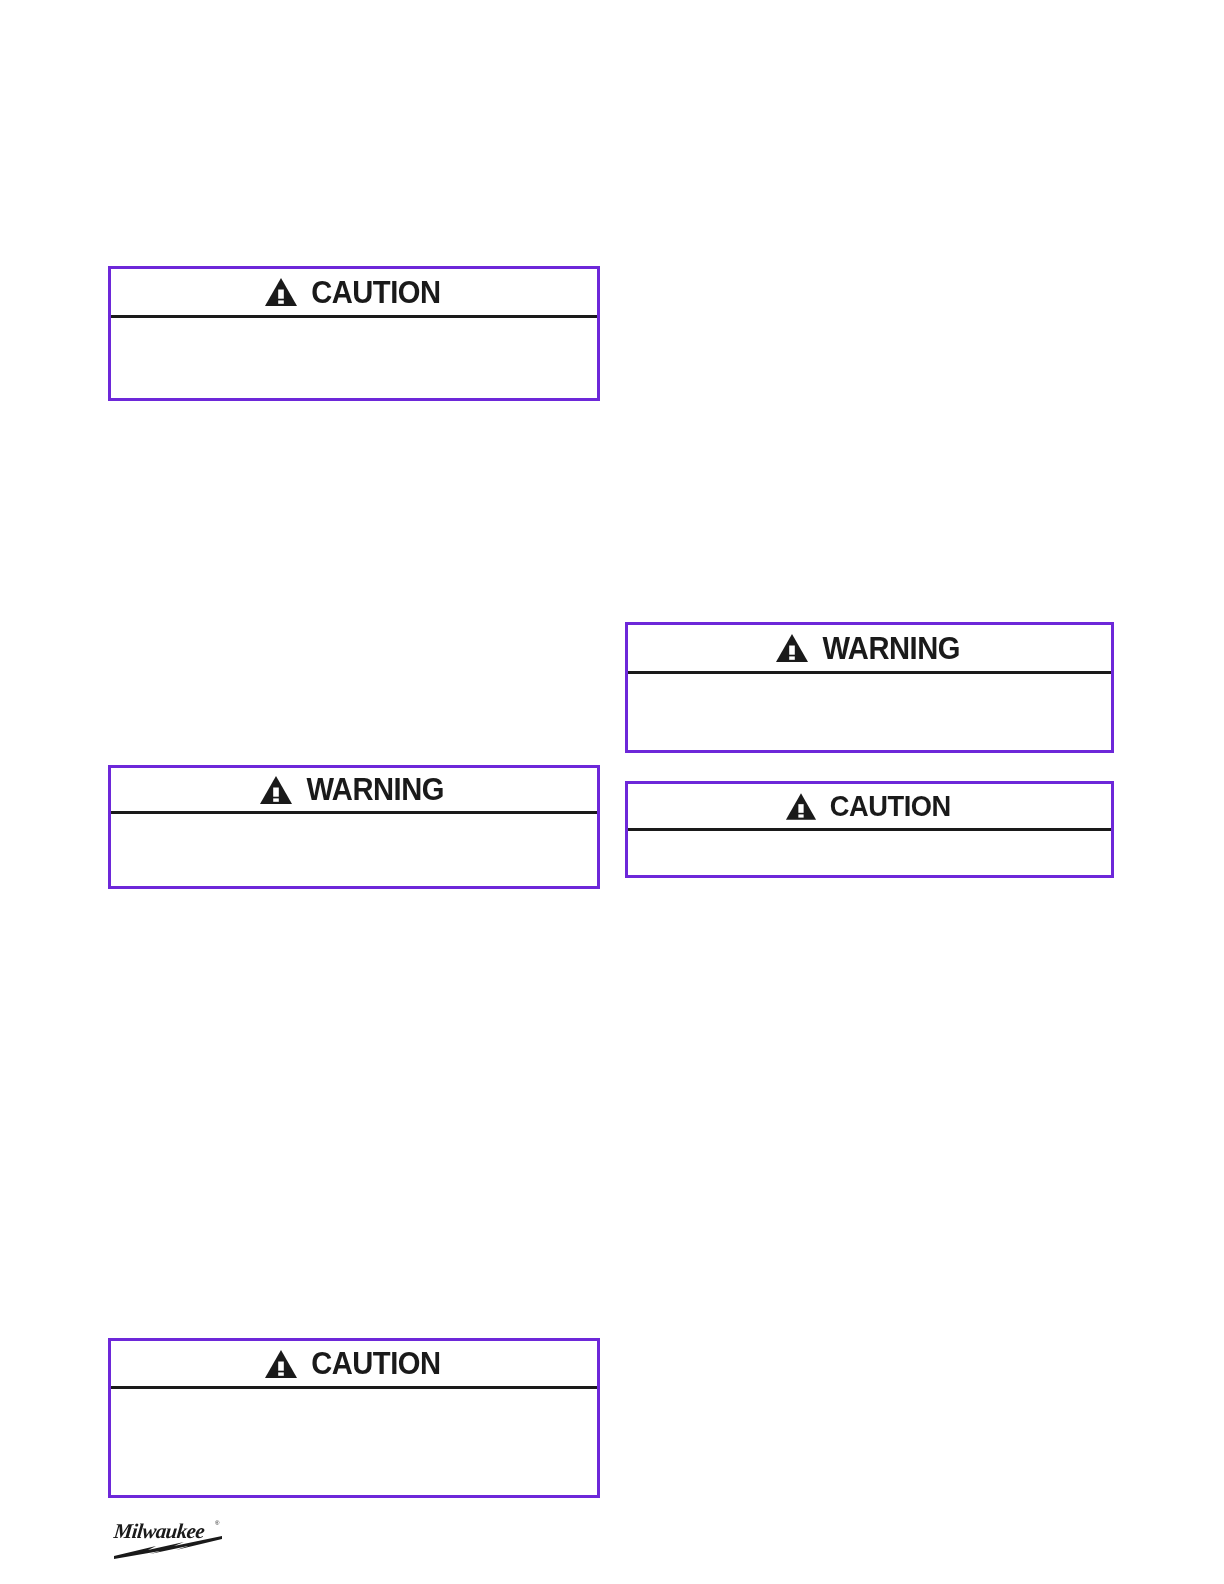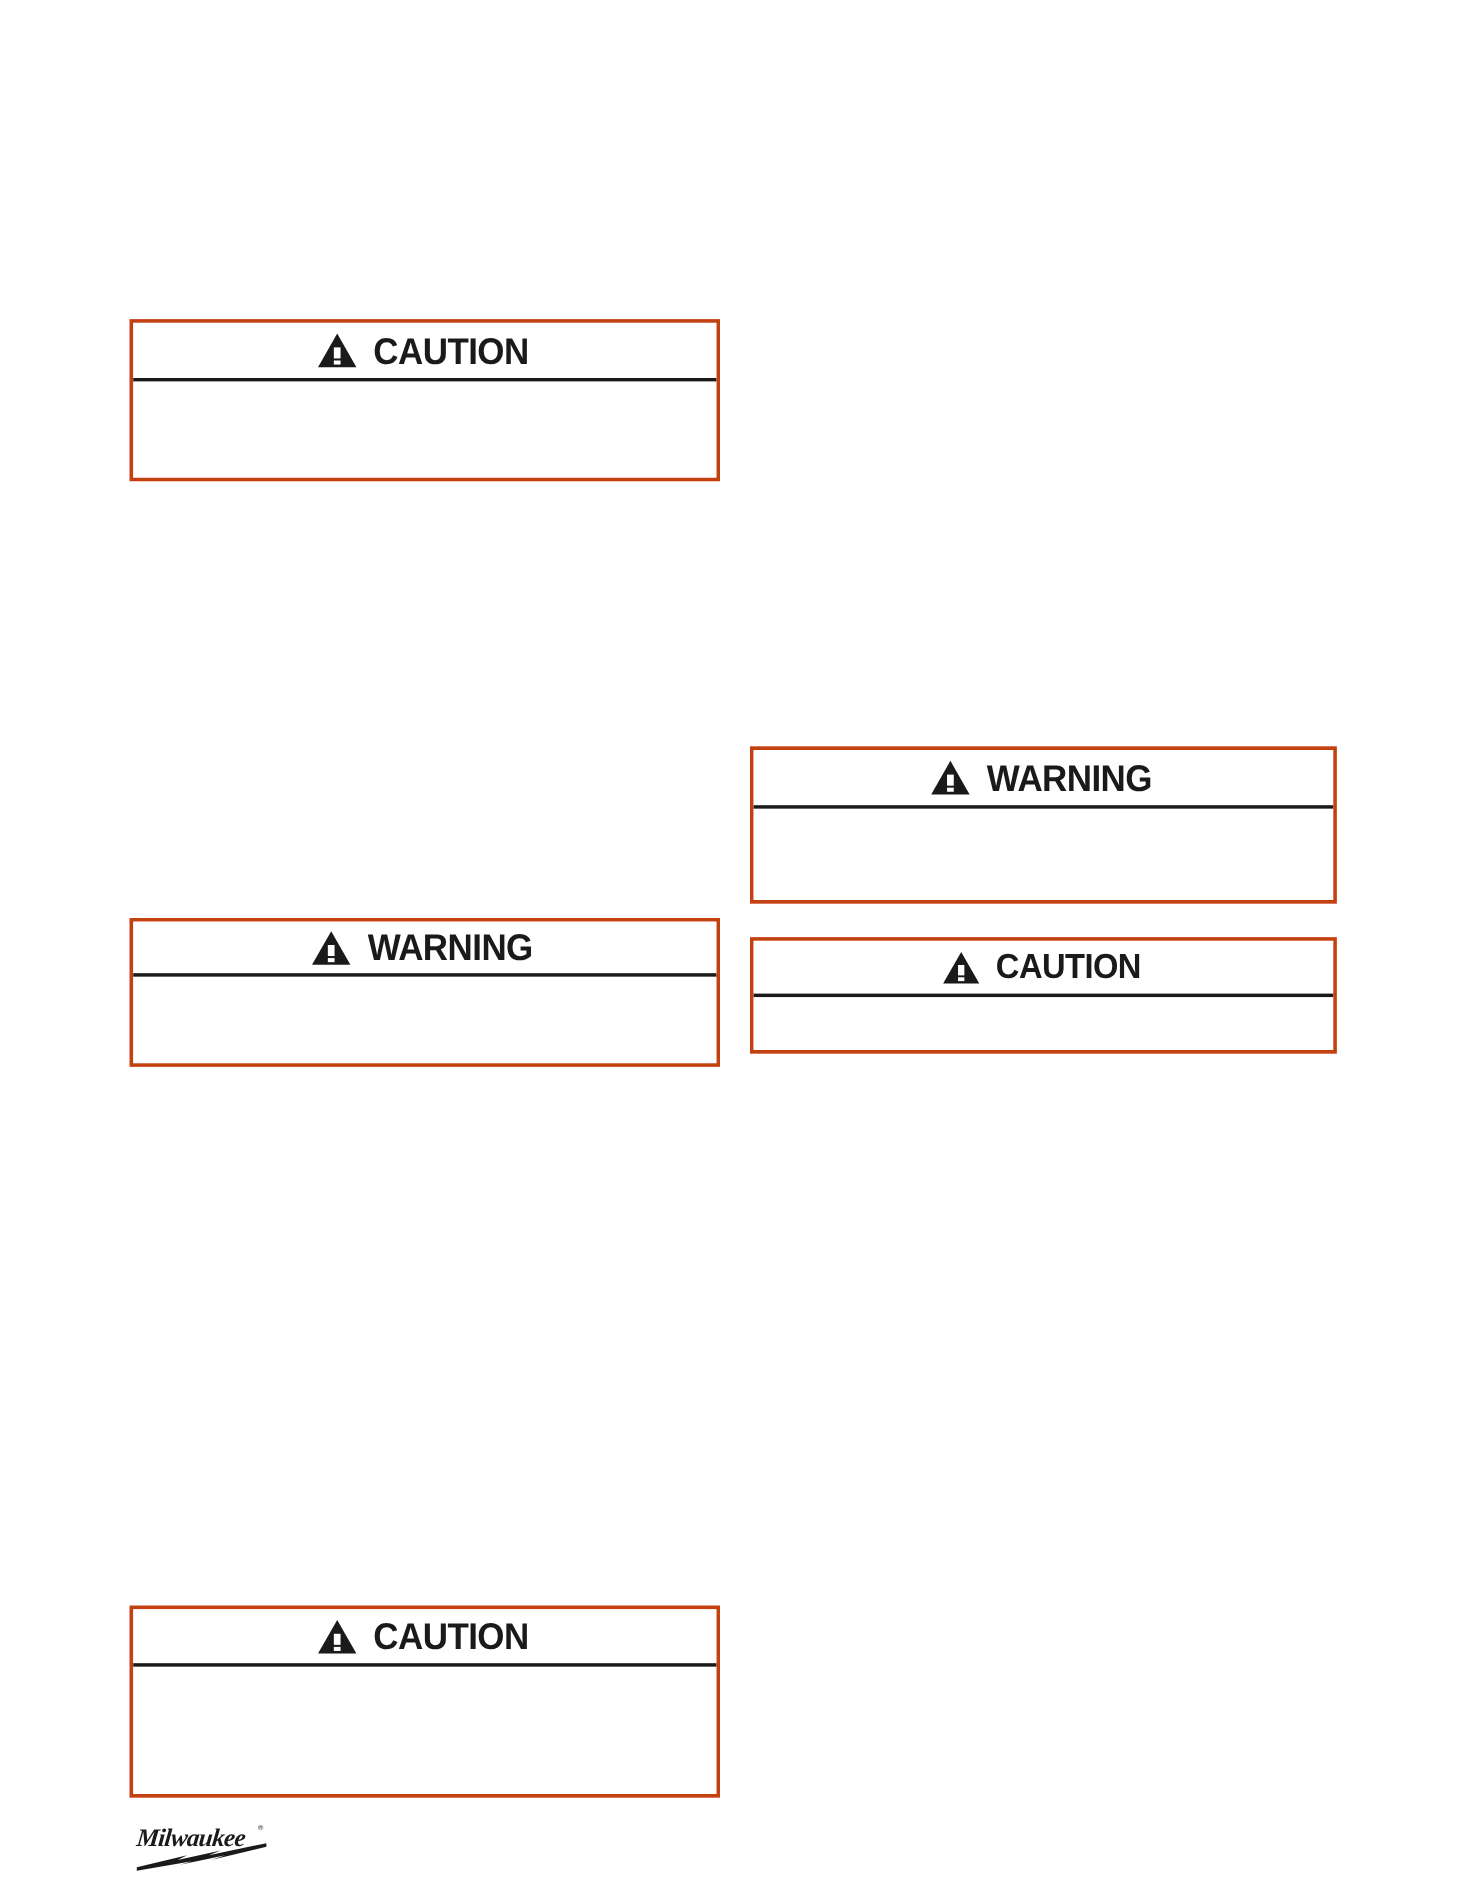--- a/index.html
+++ b/index.html
@@ -20,22 +20,22 @@
   .page {
     position: absolute;
     inset: 0;
     background: #ffffff;
   }
 
   
   .safety-box {
     position: absolute;
     box-sizing: border-box;
-    border: 3px solid #c2410c;
-    background: #f9a8d4;
+    border: 3px solid #6d28d9;
+    background: #fde047;
   }
   .safety-header {
     box-sizing: border-box;
     width: 100%;
     border-bottom: 3px solid #1a1a1a;
     display: flex;
     align-items: center;
     justify-content: center;
     gap: 9px;
     background: #ffffff;

